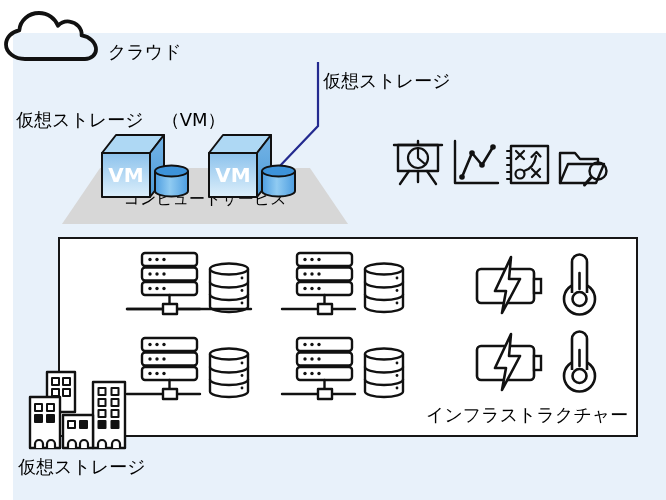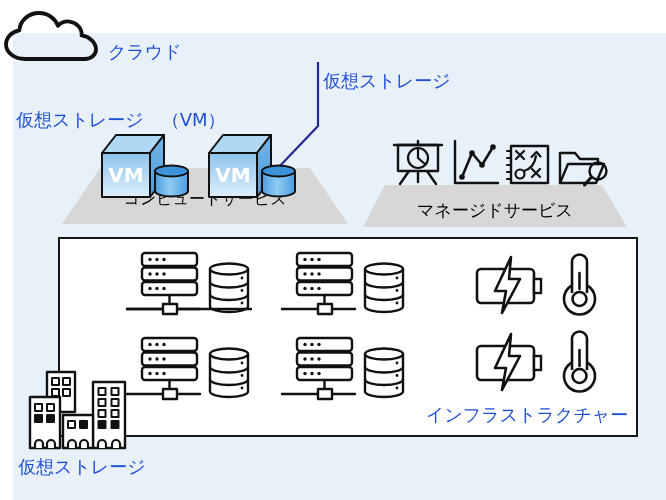--- a/index.html
+++ b/index.html
@@ -2,21 +2,21 @@
 <html><head>
 <meta charset="utf-8">
 <style>
   * { margin:0; padding:0; box-sizing:border-box; }
   body { background:#fff; }
   .canvas {
     position:relative; width:666px; height:500px; background:#ffffff;
     font-family:"DejaVu Sans","Liberation Sans",sans-serif; color:#000; overflow:hidden;
   }
   .panel { position:absolute; left:13px; top:33px; width:653px; height:467px; background:#e8f1fa; }
-  .lbl { position:absolute; color:#1d4ed8; white-space:nowrap; }
+  .lbl { position:absolute; color:#000000; white-space:nowrap; }
   .lbl-lg { font-size:18px; }
   .lbl-md { font-size:16px; }
   .trap { position:absolute; background:#d7d7d7; display:flex; align-items:flex-end; justify-content:center; }
   .trap-compute { left:62px; top:168px; width:286px; height:56px;
     clip-path:polygon(13.3% 0, 86.7% 0, 100% 100%, 0 100%); padding-bottom:14px; }
   .trap-managed { left:363px; top:185px; width:264px; height:42px;
     clip-path:polygon(8.3% 0, 90.5% 0, 100% 100%, 0 100%); padding-bottom:5px; }
   .infra-box { position:absolute; left:58px; top:237px; width:580px; height:200px;
     background:#ffffff; border:2px solid #161616; }
   svg { position:absolute; overflow:visible; }
@@ -82,23 +82,20 @@
       <path d="M50,20 L64,2 L64,46 L50,64 Z" fill="url(#gSide)" stroke="#111" stroke-width="2" stroke-linejoin="round"></path>
       <rect x="2" y="20" width="48" height="44" fill="url(#gFront)" stroke="#111" stroke-width="2" stroke-linejoin="round"></rect>
       <text x="26" y="49" text-anchor="middle" font-size="20" font-weight="bold" fill="#fff">VM</text>
     </g>
     <g>
       <path d="M55,38 L55,58 A16.5,5.5 0 0 0 88,58 L88,38" fill="url(#gCyl)" stroke="#111" stroke-width="2"></path>
       <ellipse cx="71.5" cy="38" rx="16.5" ry="5.5" fill="#3d93da" stroke="#111" stroke-width="2"></ellipse>
     </g>
   </svg>
 
-  <div class="trap trap-managed">
-    <span class="lbl-md" style="font-size:17px;">マネージドサービス</span>
-  </div>
 
   <svg style="left:390px; top:138px;" width="225" height="54" viewBox="0 0 225 54">
     <g class="ico" stroke-width="2.4">
       <path d="M28,3 V7 M4,7 H52"></path>
       <rect x="8" y="7" width="40" height="26"></rect>
       <circle cx="28" cy="20" r="10" stroke-width="2.2"></circle>
       <path d="M28,20 V10 M28,20 L35.5,26.5" stroke-width="2.2"></path>
       <path d="M19,33 L10,46 M37,33 L46,46 M28,33 V44"></path>
     </g>
     <g class="ico" stroke-width="2.4">

